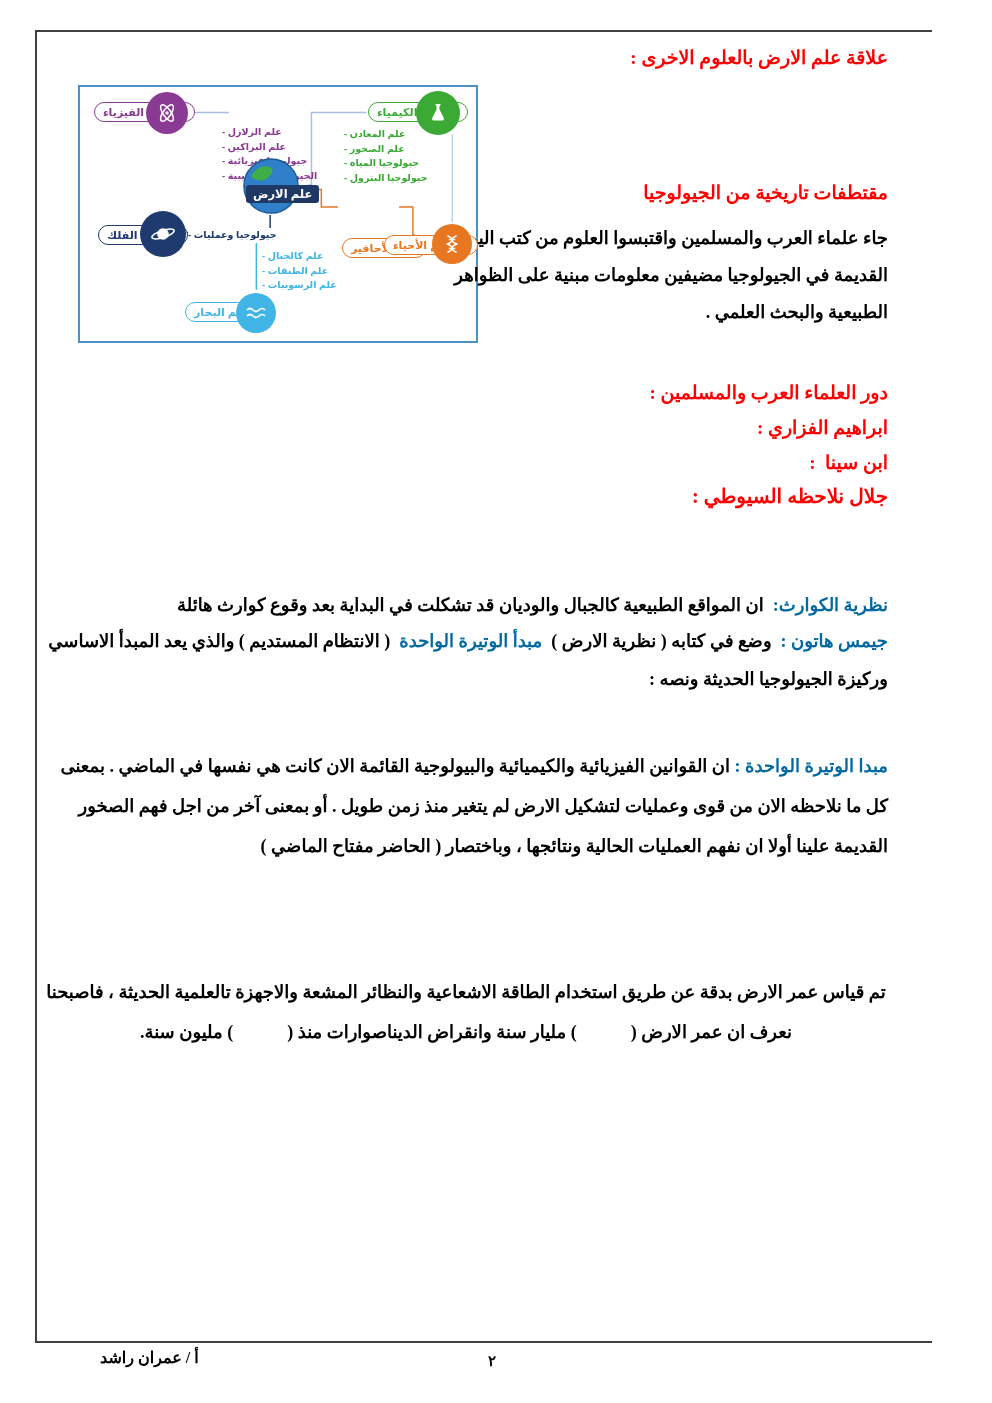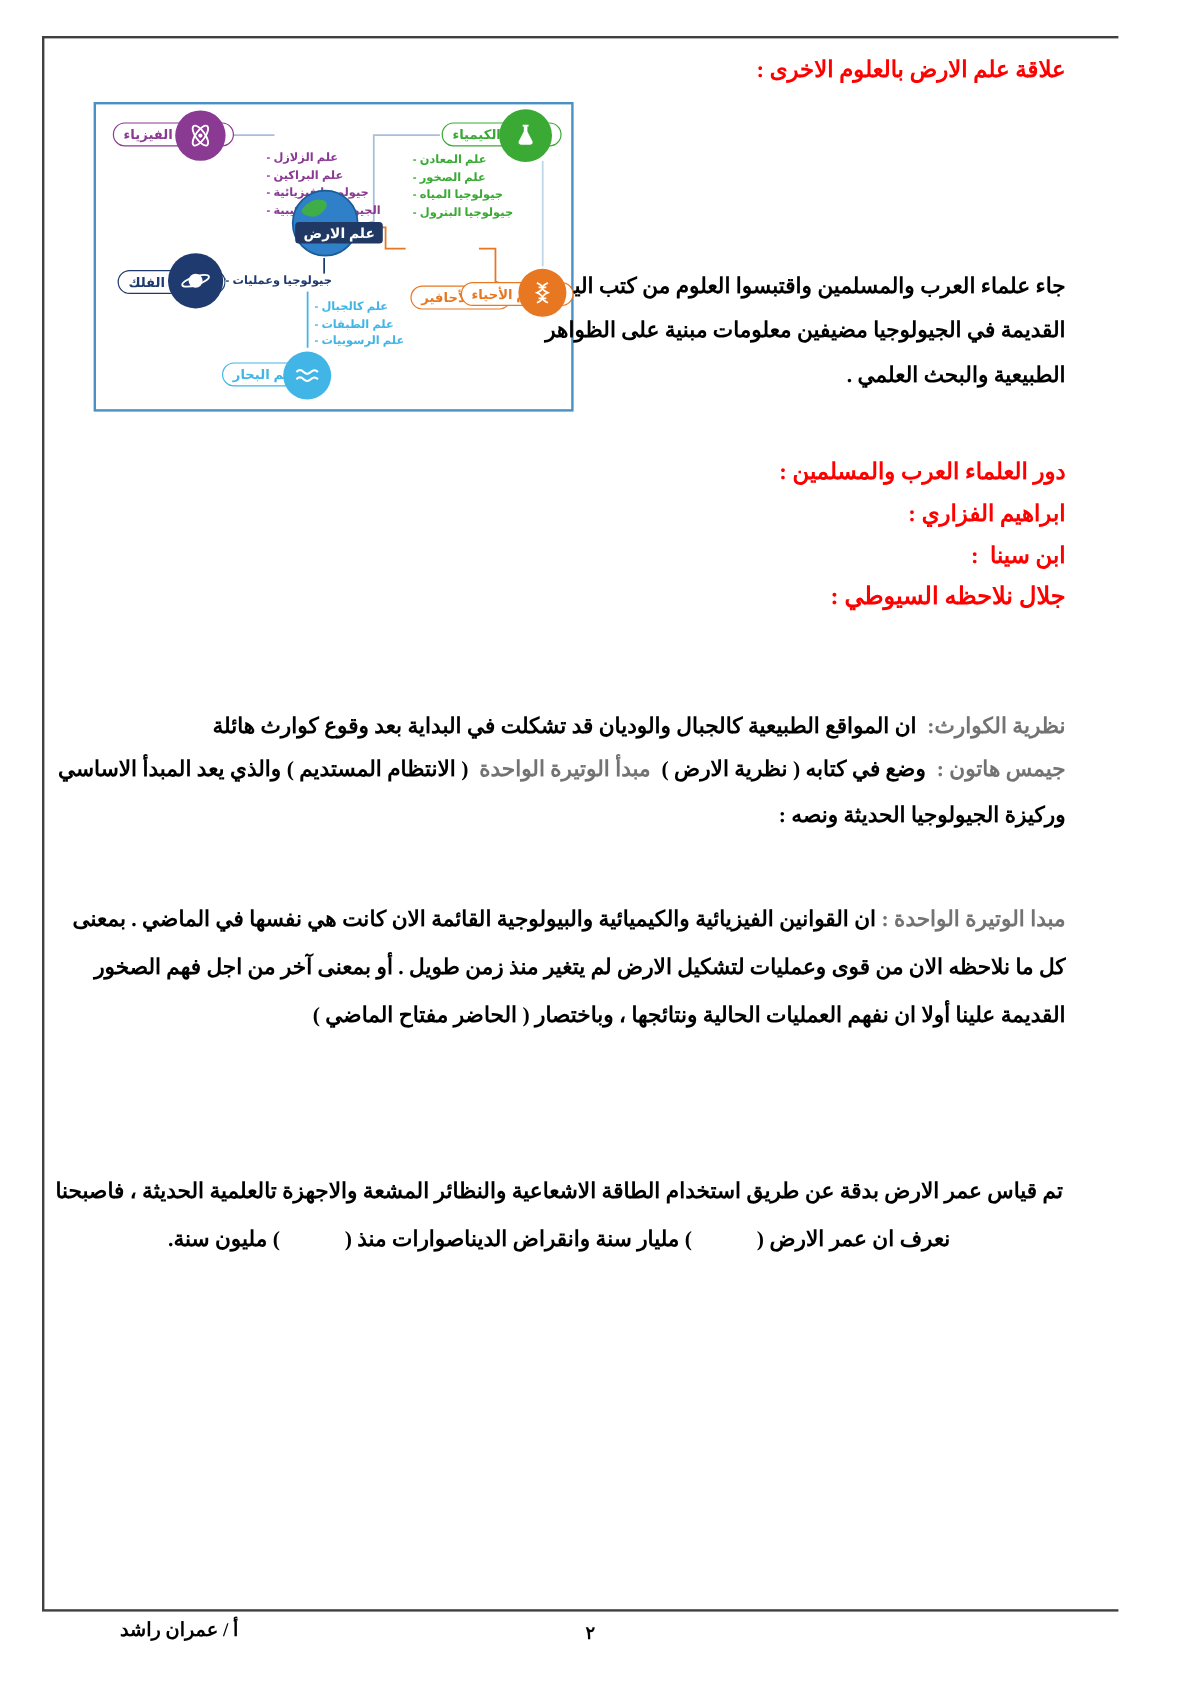--- a/index.html
+++ b/index.html
@@ -6,21 +6,21 @@
   .page {
     position:relative; width:932px; height:1403px; background:#ffffff;
     font-family:"Liberation Serif","DejaVu Serif",serif;
     font-weight:bold; color:#000; overflow:hidden;
   }
   .page p { margin:0; }
   .frame {
     position:absolute; left:35px; top:30px; width:918px; height:1313px;
     border:2px solid #404040; box-sizing:border-box;
   }
-  .red { color:#737373; }
+  .red { color:#0369a1; }
   .h-red {
     position:absolute; right:44px; color:#ff0000; font-size:19px;
     direction:rtl; text-align:right; white-space:pre;
   }
   .title      { top:46px; }
   .h-history  { top:181px; }
   .h-scholars { top:381px; }
   .scholar-1  { top:416px; }
   .scholar-2  { top:451px;text-align:right; }
   .scholar-3  { top:484px; font-size:20px; }
@@ -161,20 +161,21 @@
     <div class="circle bg-mar" style="left:156px;top:206px;width:40px;height:40px;">
       <svg width="24" height="24" viewBox="0 0 24 24">
         <g fill="none" stroke="#fff" stroke-width="1.7">
           <path d="M3 9 q3 -3 6 0 q3 3 6 0 q3 -3 6 0"></path>
           <path d="M3 15 q3 -3 6 0 q3 3 6 0 q3 -3 6 0"></path>
         </g>
       </svg>
     </div>
   </div>
 
+  <div class="h-red h-history">مقتطفات تاريخية من الجيولوجيا</div>
 
   <p class="para p-history">جاء علماء العرب والمسلمين واقتبسوا العلوم من كتب اليونان القديمة في الجيولوجيا مضيفين معلومات مبنية على الظواهر الطبيعية والبحث العلمي .</p>
 
   <div class="h-red h-scholars">دور العلماء العرب والمسلمين :</div>
   <div class="h-red scholar-1">ابراهيم الفزاري :</div>
   <div class="h-red scholar-2">ابن سينا  :</div>
   <div class="h-red scholar-3">جلال نلاحظه السيوطي :</div>
 
   <p class="para p-cat"><span class="red">نظرية الكوارث:</span><span>  ان المواقع الطبيعية كالجبال والوديان قد تشكلت في البداية بعد وقوع كوارث هائلة</span></p>
 

